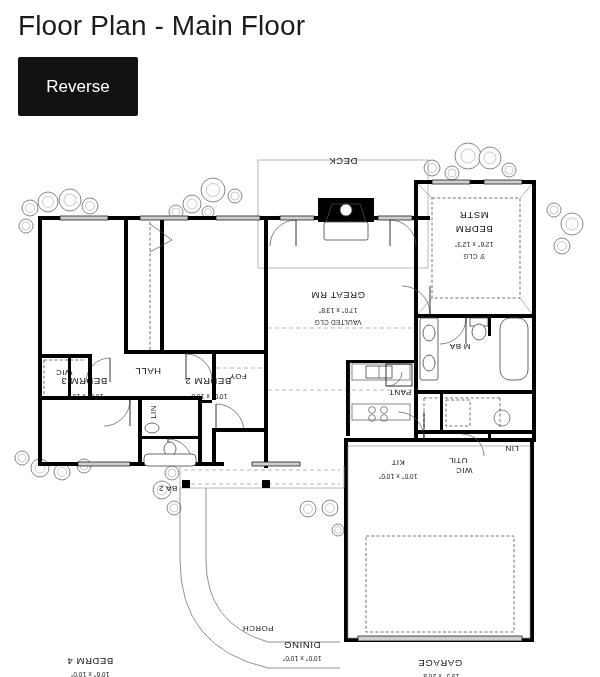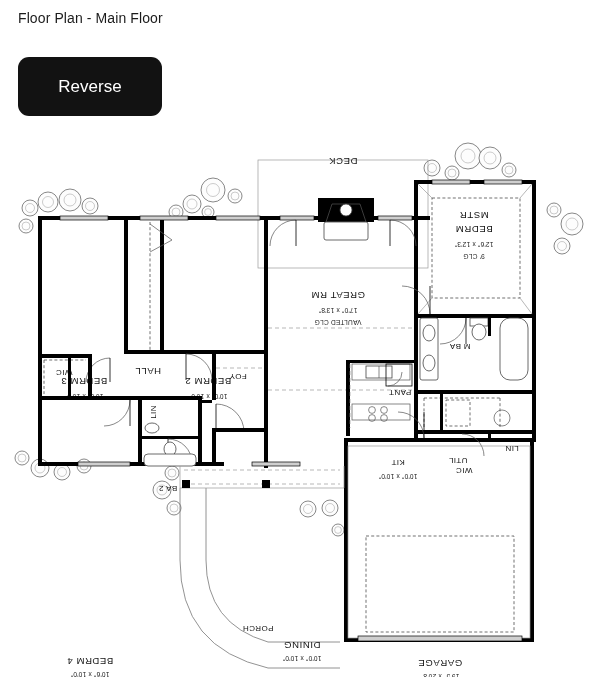--- a/index.html
+++ b/index.html
@@ -11,35 +11,35 @@
     width: 600px;
     height: 677px;
     font-family: "Liberation Sans", sans-serif;
     overflow: hidden;
     position: relative;
   }
   #page-title {
     position: absolute;
     left: 18px;
     top: 10px;
-    font-size: 14px;
+    font-size: 28px;
     color: #1b1b1b;
     letter-spacing: 0.1px;
     white-space: nowrap;
   }
   #reverse-button {
     position: absolute;
     left: 18px;
     top: 57px;
-    width: 144px;
+    width: 120px;
     height: 59px;
     background: #121212;
     color: #ffffff;
     border: none;
-    border-radius: 11px;
+    border-radius: 2px;
     font-size: 17px;
     font-family: "Liberation Sans", sans-serif;
     cursor: pointer;
     padding: 0;
   }
   #floorplan-wrap {
     position: absolute;
     left: 0;
     top: 128px;
     width: 600px;

